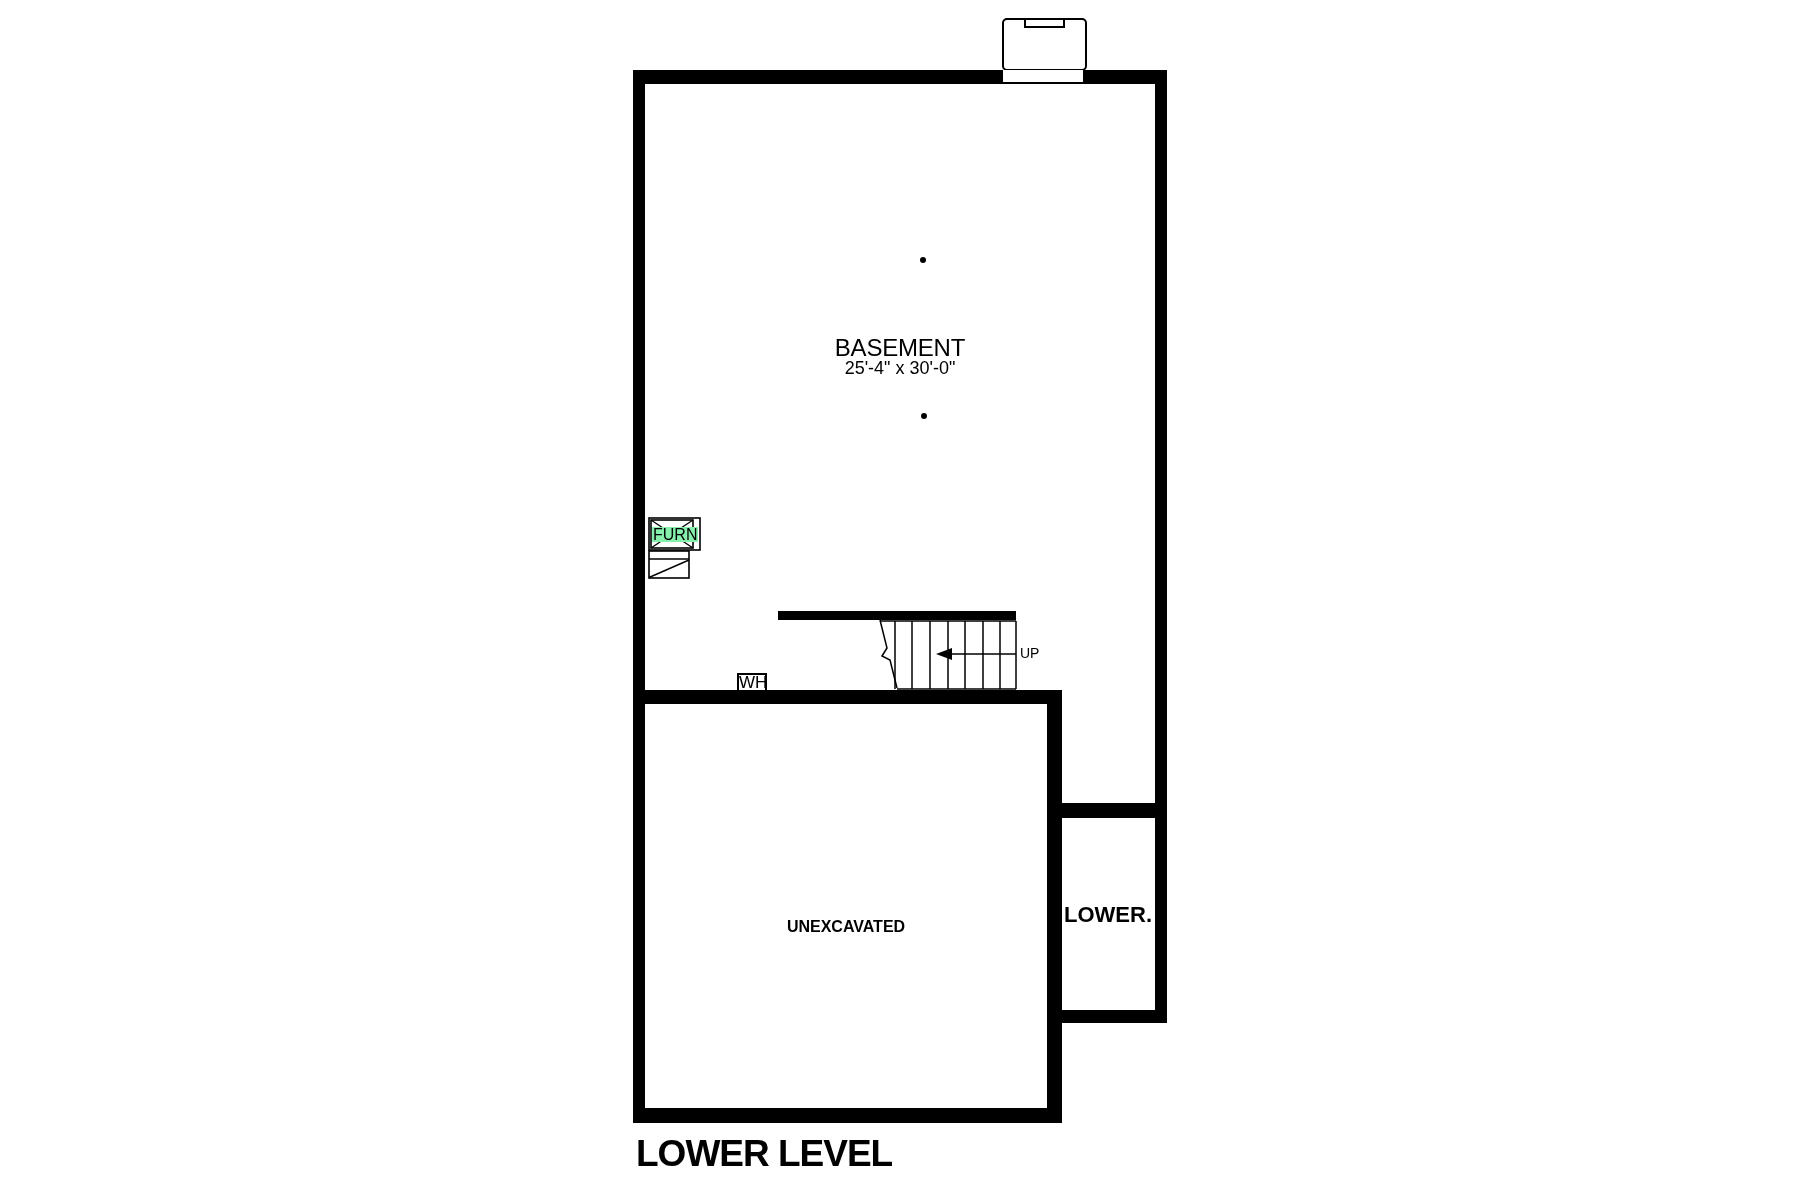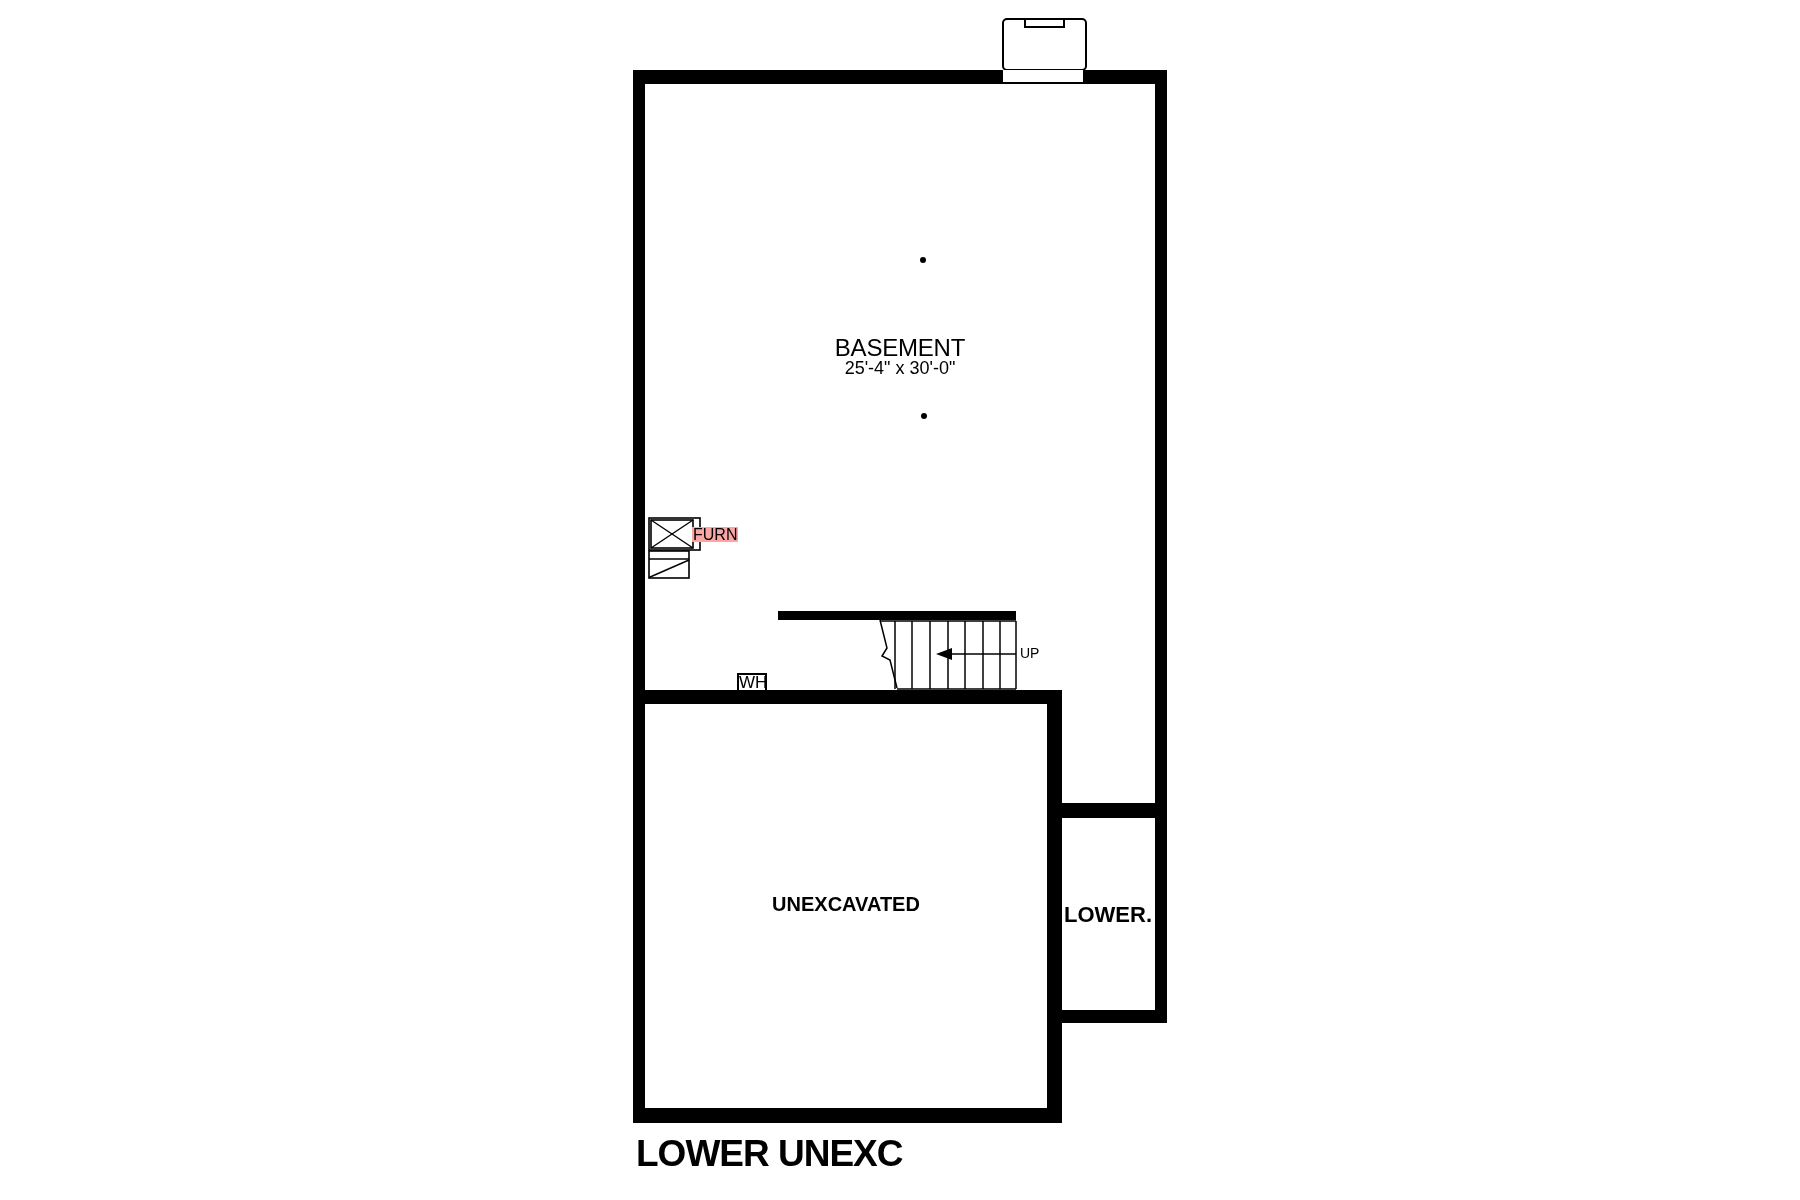--- a/index.html
+++ b/index.html
@@ -37,22 +37,23 @@
     font-size: 24px;
     line-height: 26px;
     letter-spacing: -0.2px;
   }
   .room-dims {
     font-size: 18px;
     line-height: 20px;
   }
   .small-name {
     font-weight: bold;
-    font-size: 20px;
+    font-size: 16px;
     line-height: 22px;
+    margin-top: 23px;
   }
   .unexc-name {
     font-weight: bold;
     font-size: 22px;
     line-height: 24px;
   }
   .plan-title {
     font-weight: bold;
     font-size: 37px;
     line-height: 40px;
@@ -133,31 +134,31 @@
     </g>
     <g stroke="#000000" stroke-width="1.6" fill="#ffffff">
       <rect x="2" y="35" width="40" height="27"></rect>
     </g>
     <g stroke="#000000" stroke-width="1.4" fill="none">
       <line x1="2" y1="43" x2="42" y2="43"></line>
       <line x1="2" y1="61.5" x2="42" y2="44"></line>
     </g>
   </svg>
   <div class="label" style="left:652px; top:527px; font-size:16px; line-height:15px;
-              background:#fca5a5; padding:0 1px;margin-left:40px;">FURN</div>
+              background:#86efac; padding:0 1px;">FURN</div>
 
   <div class="fixture-box centered" style="left:737px; top:673px; width:30px; height:19px; font-size:17px; line-height:15px;">
     <span>WH</span>
   </div>
 
   <div class="dot" style="left:920px; top:257px;"></div>
   <div class="dot" style="left:921px; top:413px;"></div>
 
   <div class="label centered room-name" style="left:750px; top:335px; width:300px;">BASEMENT</div>
   <div class="label centered room-dims" style="left:750px; top:358px; width:300px;">25'-4" x 30'-0"</div>
 
   <div class="label centered small-name" style="left:696px; top:893px; width:300px;">UNEXCAVATED</div>
 
   <div class="label centered unexc-name" style="left:1058px; top:903px; width:100px;">LOWER.</div>
 
-  <div class="label plan-title" style="left:636px; top:1134px;">LOWER UNEXC</div>
+  <div class="label plan-title" style="left:636px; top:1134px;">LOWER LEVEL</div>
 
 </div>
 
 </body></html>

